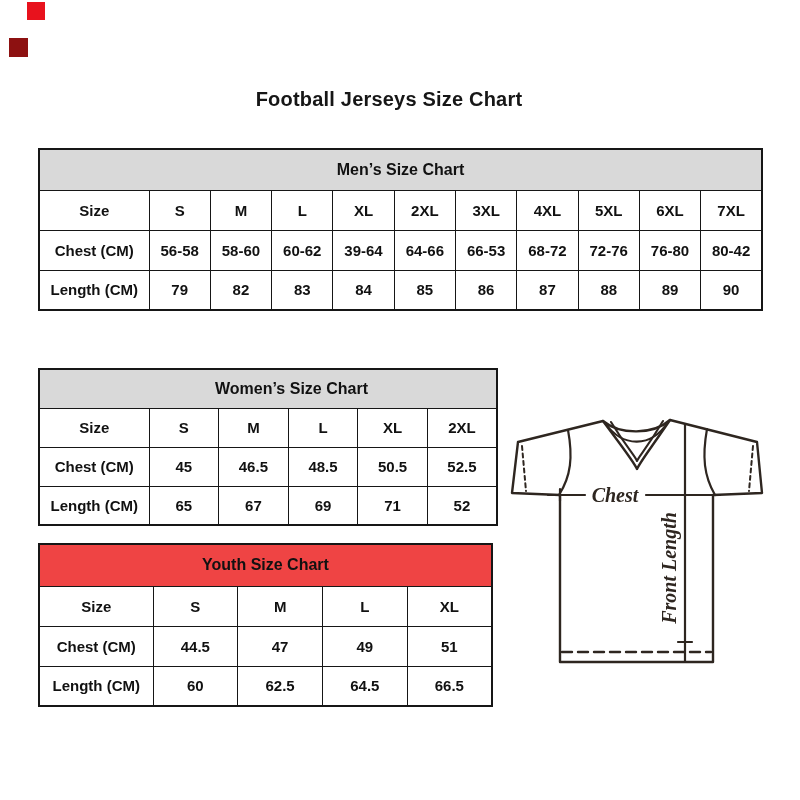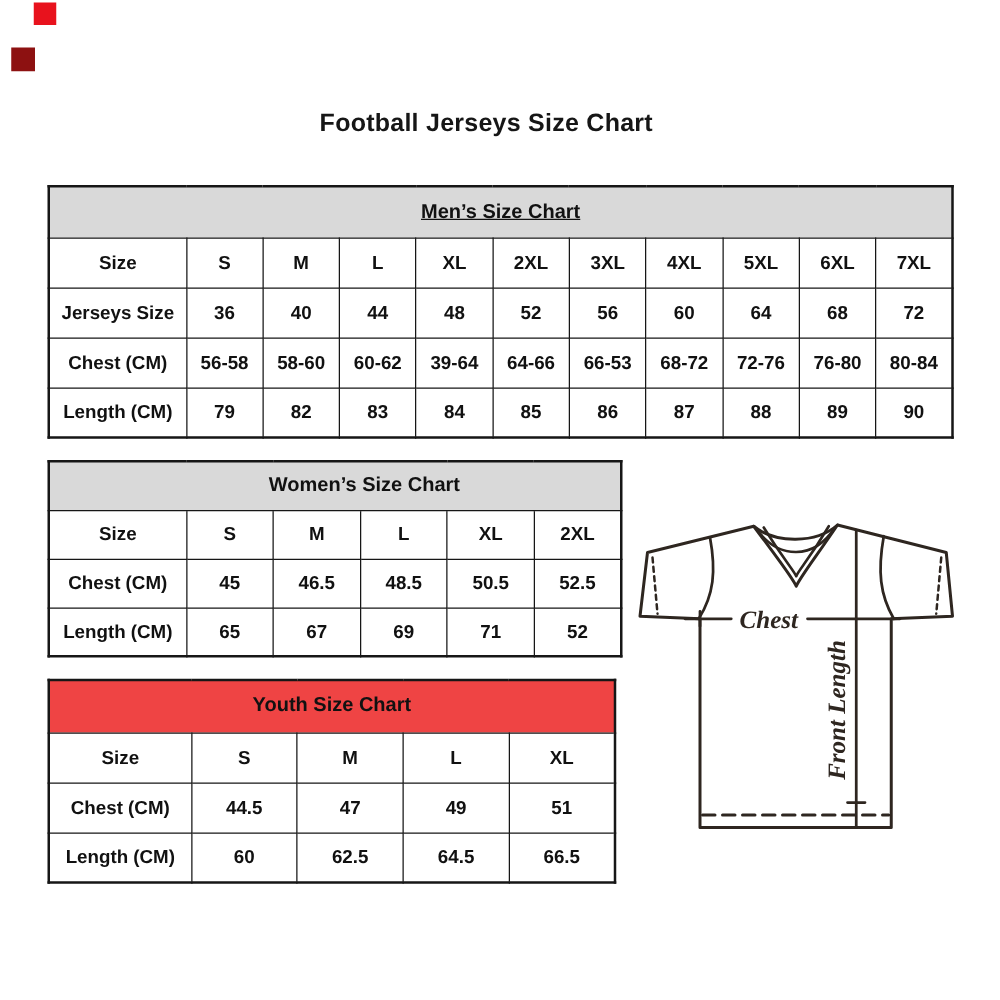--- a/index.html
+++ b/index.html
@@ -88,62 +88,49 @@
 <h1 class="page-title">Football Jerseys Size Chart</h1>
 
 <div class="size-table mens">
   <table>
     <colgroup>
       <col style="width:110px">
       <col span="10">
     </colgroup>
     <thead>
       <tr>
-        <th colspan="11" style="background-color: rgb(217, 217, 217); text-decoration: underline;">Men’s Size Chart</th>
+        <th colspan="11" style="background-color: rgb(217, 217, 217);">Men’s Size Chart</th>
       </tr>
     </thead>
     <tbody>
         <tr>
           <td>Size</td>
           <td>S</td>
           <td>M</td>
           <td>L</td>
           <td>XL</td>
           <td>2XL</td>
           <td>3XL</td>
           <td>4XL</td>
           <td>5XL</td>
           <td>6XL</td>
           <td>7XL</td>
         </tr>
         <tr>
-          <td>Jerseys Size</td>
-          <td>36</td>
-          <td>40</td>
-          <td>44</td>
-          <td>48</td>
-          <td>52</td>
-          <td>56</td>
-          <td>60</td>
-          <td>64</td>
-          <td>68</td>
-          <td>72</td>
-        </tr>
-        <tr>
           <td>Chest (CM)</td>
           <td>56-58</td>
           <td>58-60</td>
           <td>60-62</td>
           <td>39-64</td>
           <td>64-66</td>
           <td>66-53</td>
           <td>68-72</td>
           <td>72-76</td>
           <td>76-80</td>
-          <td>80-84</td>
+          <td>80-42</td>
         </tr>
         <tr>
           <td>Length (CM)</td>
           <td>79</td>
           <td>82</td>
           <td>83</td>
           <td>84</td>
           <td>85</td>
           <td>86</td>
           <td>87</td>

